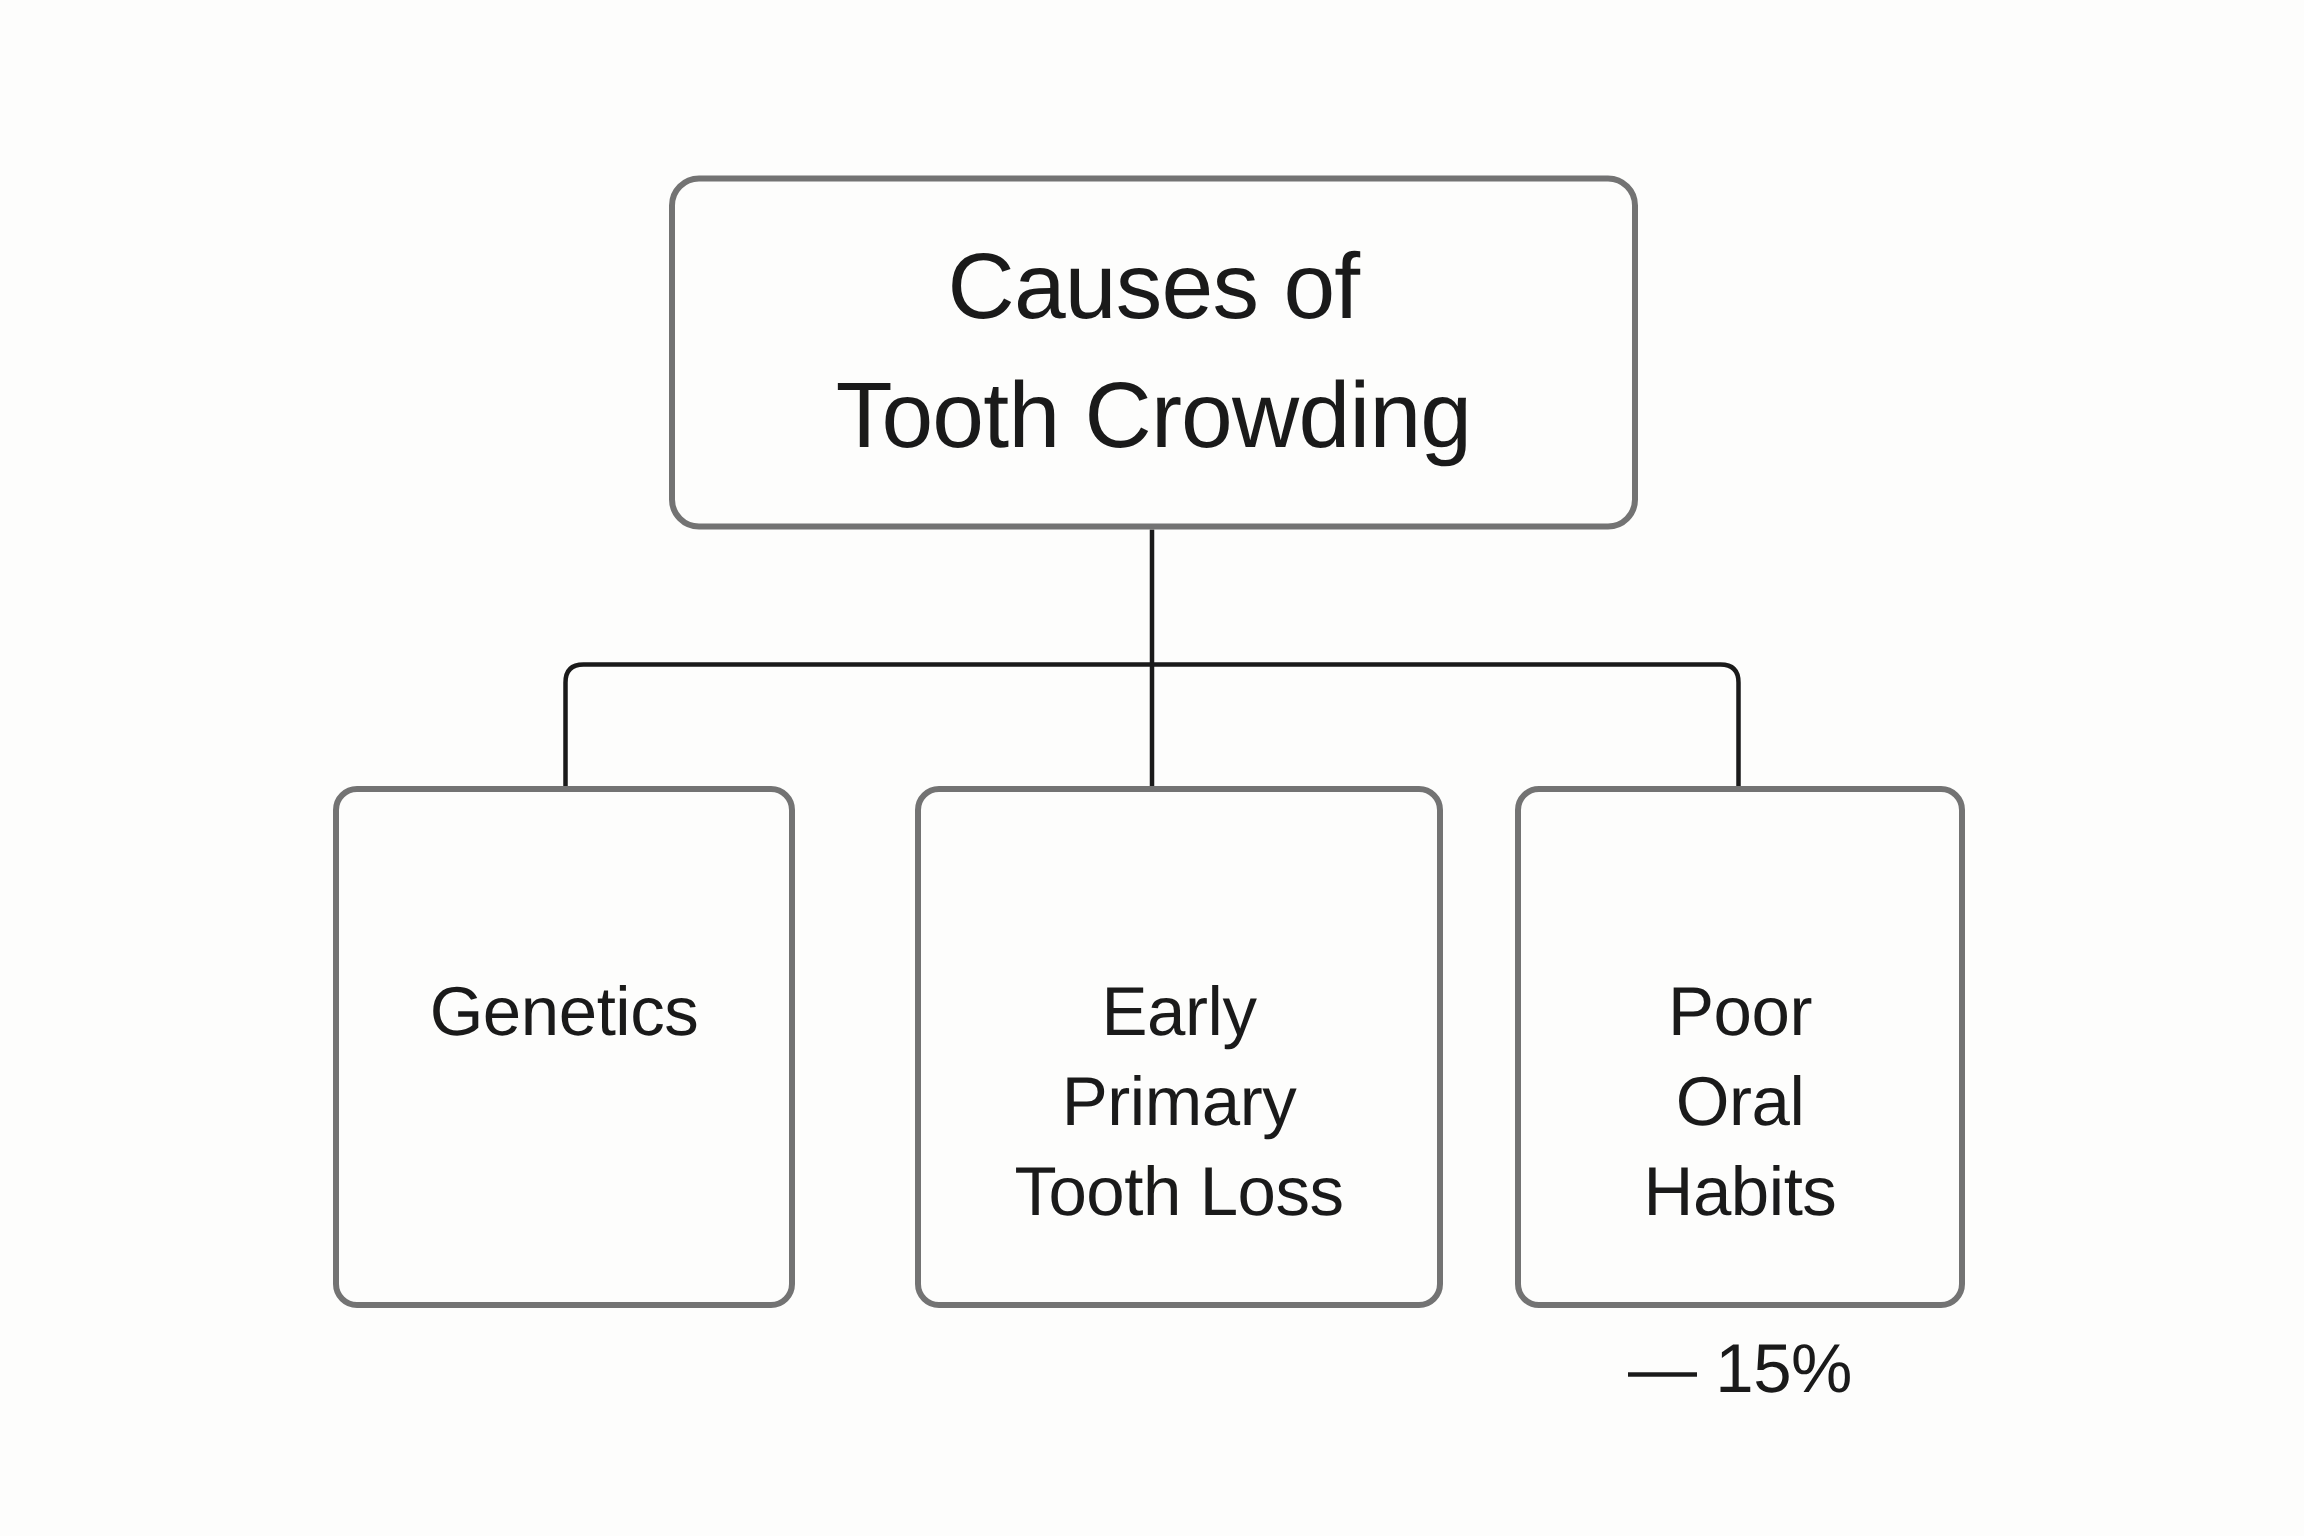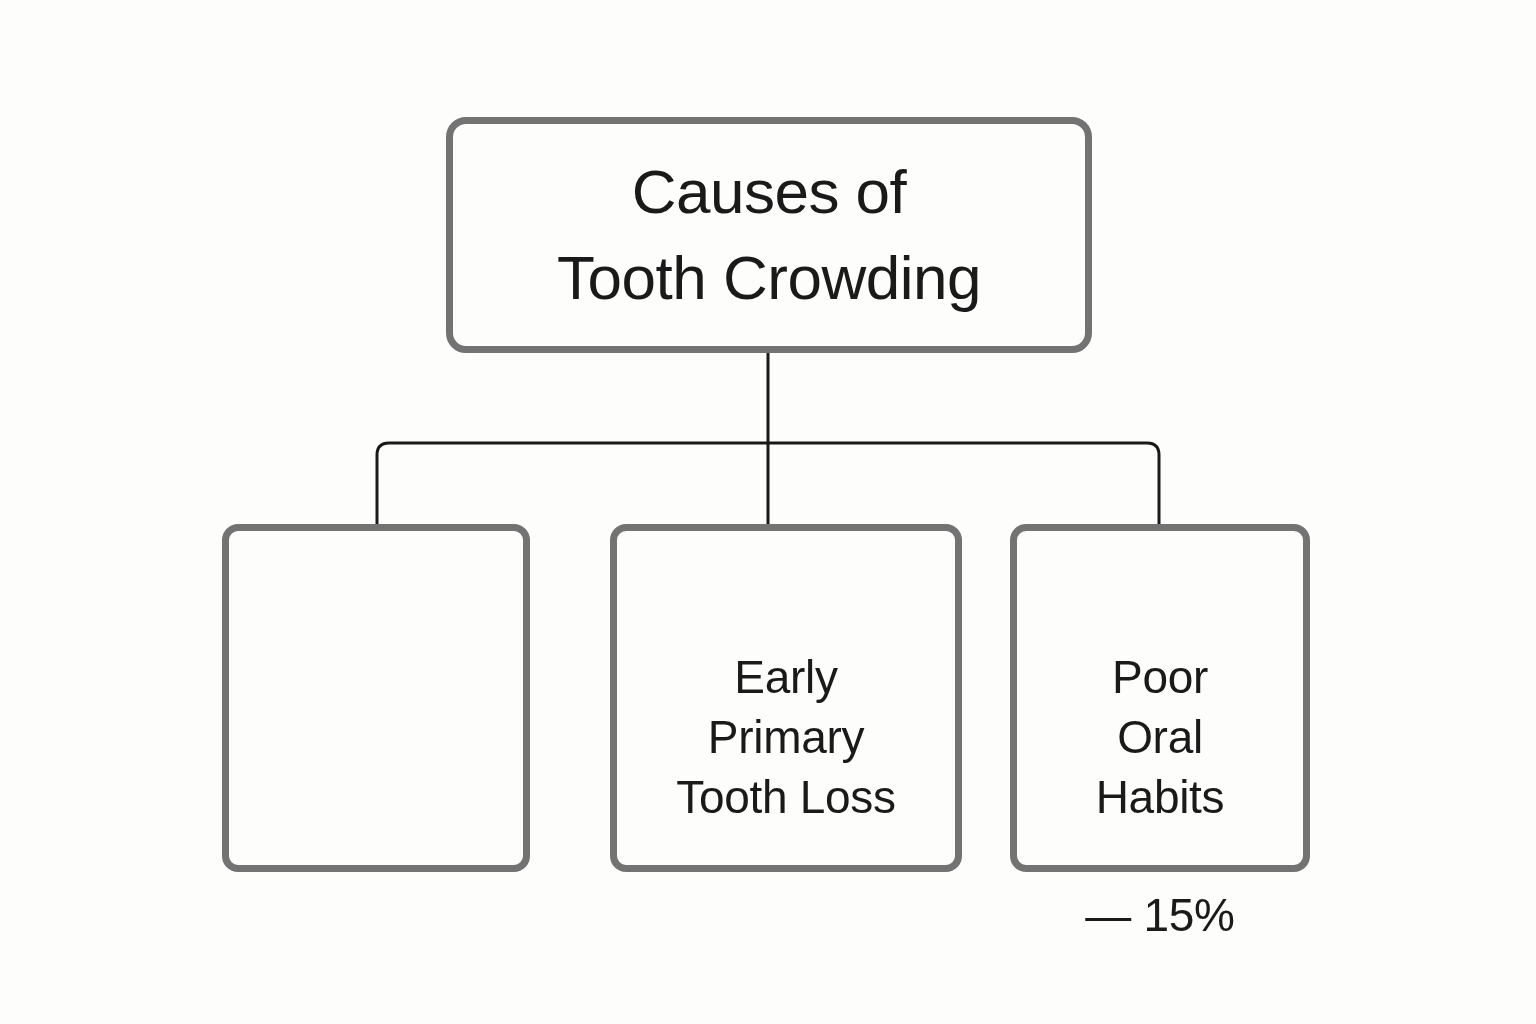--- a/index.html
+++ b/index.html
@@ -27,21 +27,21 @@
     top: 0;
     width: 1536px;
     height: 1024px;
   }
 
   
   .node {
     position: absolute;
     box-sizing: border-box;
     background: #fdfdfc;
-    border: 7px solid #737373;
+    border: 4px solid #737373;
     display: flex;
     justify-content: center;
   }
 
   
   #node-root {
     left: 446px;
     top: 117px;
     width: 646px;
     height: 236px;
@@ -98,20 +98,21 @@
     <path d="M768 443 L1147 443 Q1159 443 1159 455 L1159 524" fill="none" stroke="#1a1a1a" stroke-width="3" stroke-linecap="butt"></path>
   </svg>
 
   <div class="node" id="node-root">
     <div class="node-title">Causes of
 Tooth Crowding</div>
   </div>
 
   <div class="node node-child" id="node-child-0">
     <div class="node-body">
+      <span>Genetics</span>
     </div>
   </div>
 
   <div class="node node-child" id="node-child-1">
     <div class="node-body">
       <span>Early
 Primary
 Tooth Loss</span>
     </div>
   </div>

